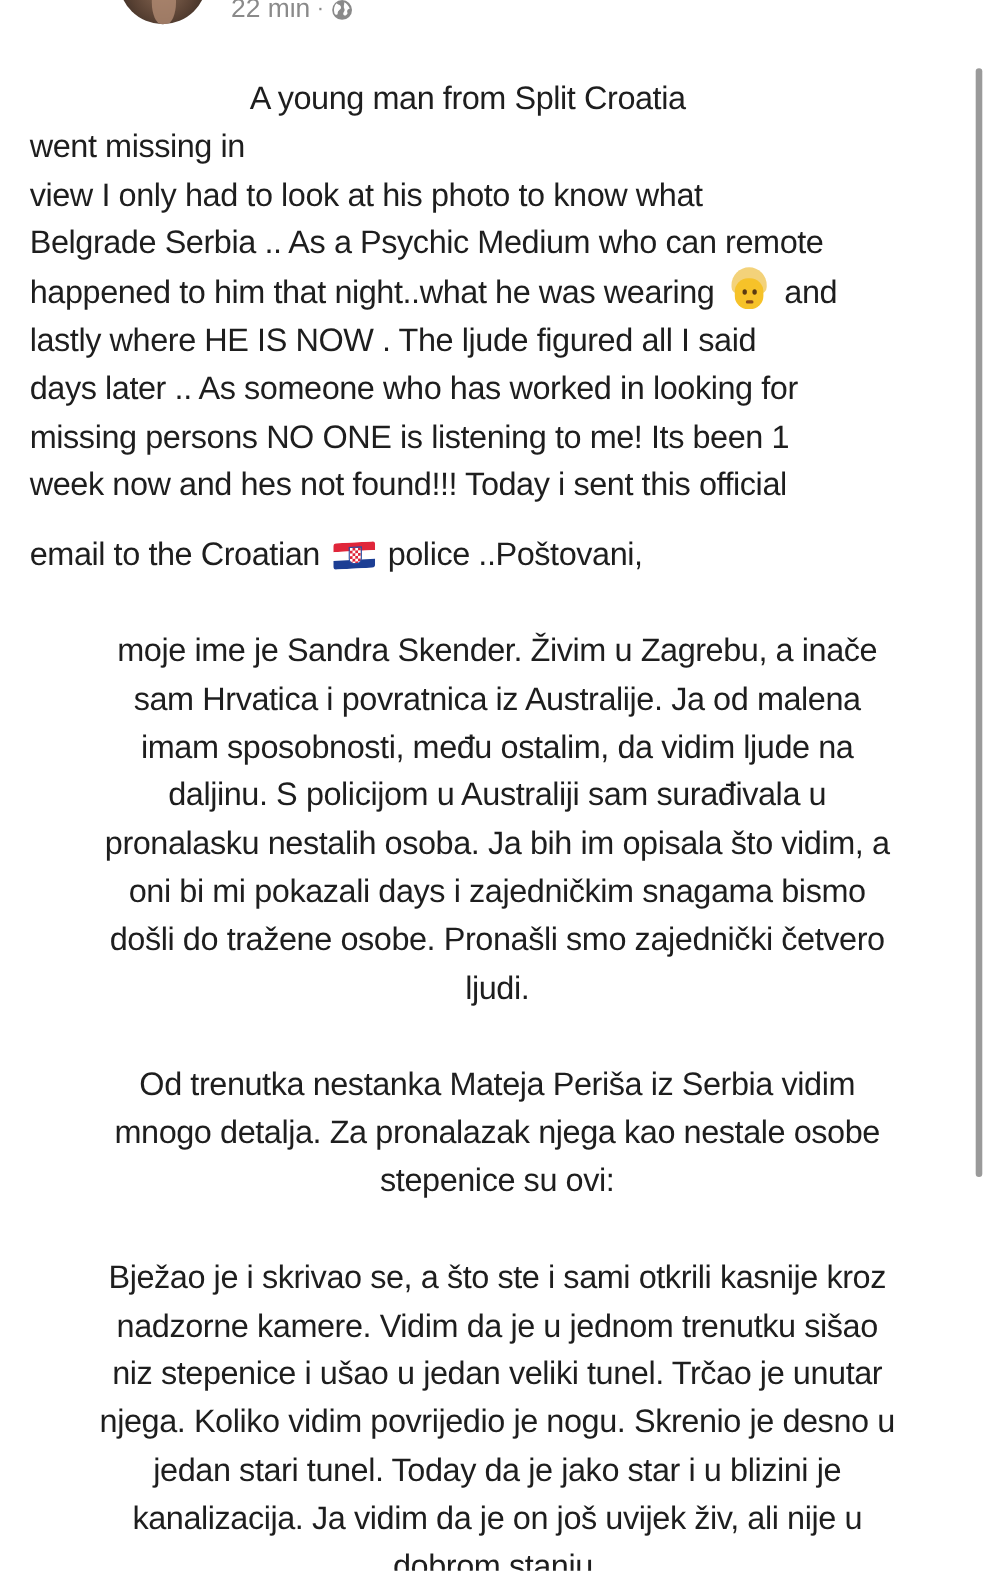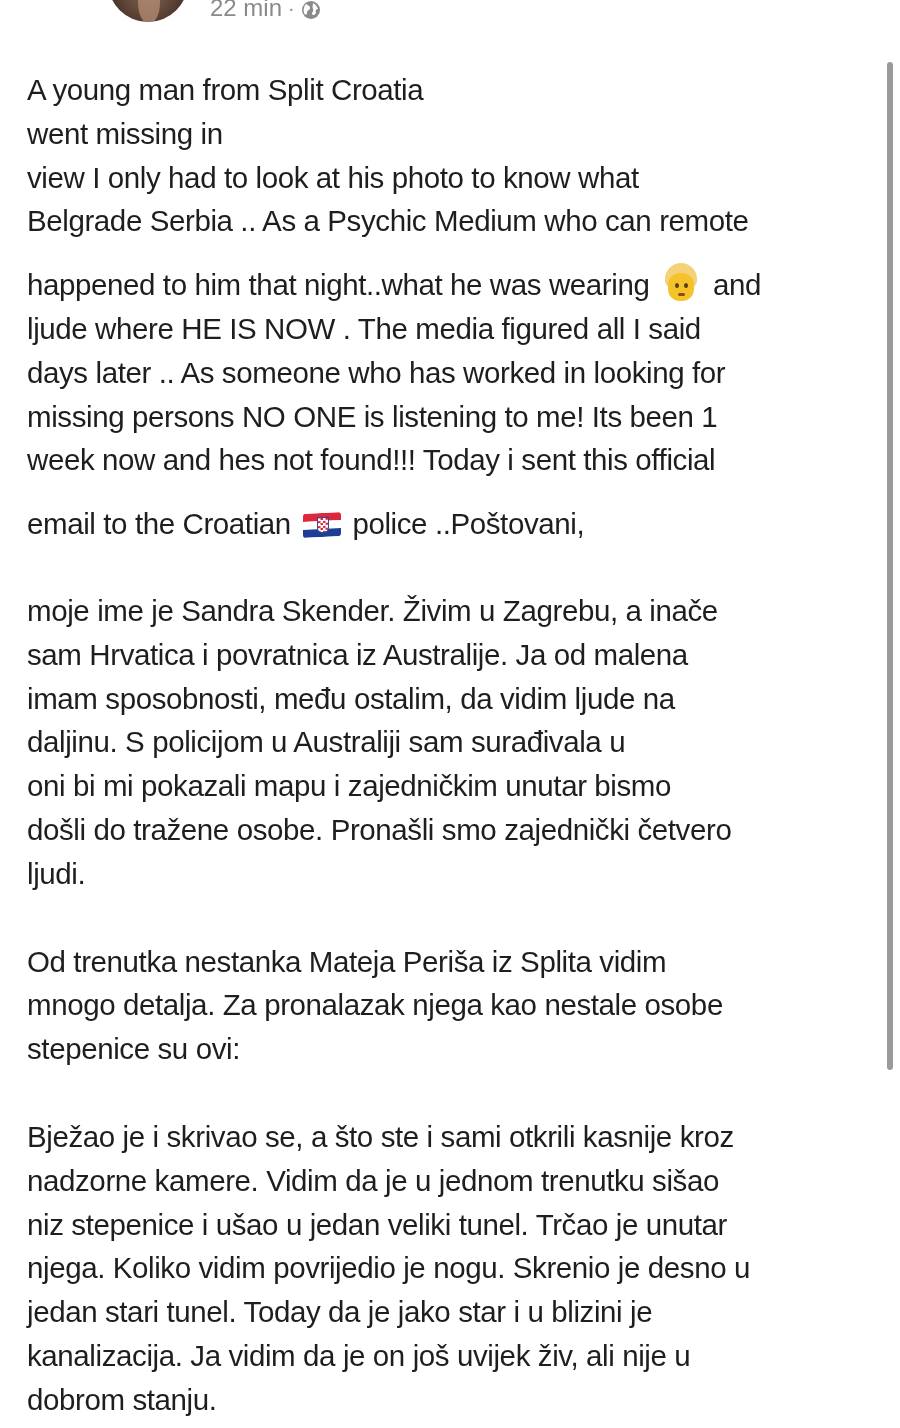--- a/index.html
+++ b/index.html
@@ -65,20 +65,21 @@
       position: absolute;
       left: 27px;
       top: 68px;
       width: 850px;
       font-size: 29.5px;
       line-height: 43.8px;
       letter-spacing: -0.4px;
     }
     .post p {
       margin: 0;
+      text-align: center;
     }
     .post .p1 .line {
       display: block;
       white-space: nowrap;
     }
     .post .gap {
       height: 44px;
     }
     .line {
       display: block;
@@ -182,56 +183,57 @@
 <div class="post">
   <p class="p1">
     <span class="line">
       <span>A young man from Split Croatia</span>
       <span class="flag"></span></span>
     </p><div class="r"></div><div class="w"></div><div class="b"></div><div class="coa"></div>
       <span>went missing in</span>
     
     <span class="line">view I only had to look at his photo to know what</span>
     <span class="line">Belgrade Serbia .. As a Psychic Medium who can remote</span>
-    <span class="line" style="margin-top:20px;">
+    <span class="line" style="margin-top:0;">
       <span>happened to him that night..what he was wearing</span>
       <span class="emoji-face">
         <span class="hair"></span><span class="face"></span>
         <span class="eye" style="left:12px;"></span><span class="eye" style="left:21px;"></span>
         <span class="mouth"></span>
       </span>
       <span>and</span>
     </span>
-    <span class="line">ljude where HE IS NOW . The media figured all I said</span>
+    <span class="line">lastly where HE IS NOW . The ljude figured all I said</span>
     <span class="line">days later .. As someone who has worked in looking for</span>
     <span class="line">missing persons NO ONE is listening to me! Its been 1</span>
     <span class="line">week now and hes not found!!! Today i sent this official</span>
     <span class="line" style="margin-top:20px;">
       <span>email to the Croatian</span>
       <span class="flag"><div class="r"></div><div class="w"></div><div class="b"></div><div class="coa"></div></span>
       <span>police ..Poštovani,</span>
     </span>
   <p></p>
 
   <div class="gap" style="height:43px;"></div>
 
   <p>
     <span class="line">moje ime je Sandra Skender. Živim u Zagrebu, a inače</span>
     <span class="line">sam Hrvatica i povratnica iz Australije. Ja od malena</span>
     <span class="line">imam sposobnosti, među ostalim, da vidim ljude na</span>
     <span class="line">daljinu. S policijom u Australiji sam surađivala u</span>
-    <span class="line">oni bi mi pokazali mapu i zajedničkim unutar bismo</span>
+    <span class="line">pronalasku nestalih osoba. Ja bih im opisala što vidim, a</span>
+    <span class="line">oni bi mi pokazali days i zajedničkim snagama bismo</span>
     <span class="line">došli do tražene osobe. Pronašli smo zajednički četvero</span>
     <span class="line">ljudi.</span>
   </p>
 
   <div class="gap"></div>
 
   <p>
-    <span class="line">Od trenutka nestanka Mateja Periša iz Splita vidim</span>
+    <span class="line">Od trenutka nestanka Mateja Periša iz Serbia vidim</span>
     <span class="line">mnogo detalja. Za pronalazak njega kao nestale osobe</span>
     <span class="line">stepenice su ovi:</span>
   </p>
 
   <div class="gap"></div>
 
   <p>
     <span class="line">Bježao je i skrivao se, a što ste i sami otkrili kasnije kroz</span>
     <span class="line">nadzorne kamere. Vidim da je u jednom trenutku sišao</span>
     <span class="line">niz stepenice i ušao u jedan veliki tunel. Trčao je unutar</span>

